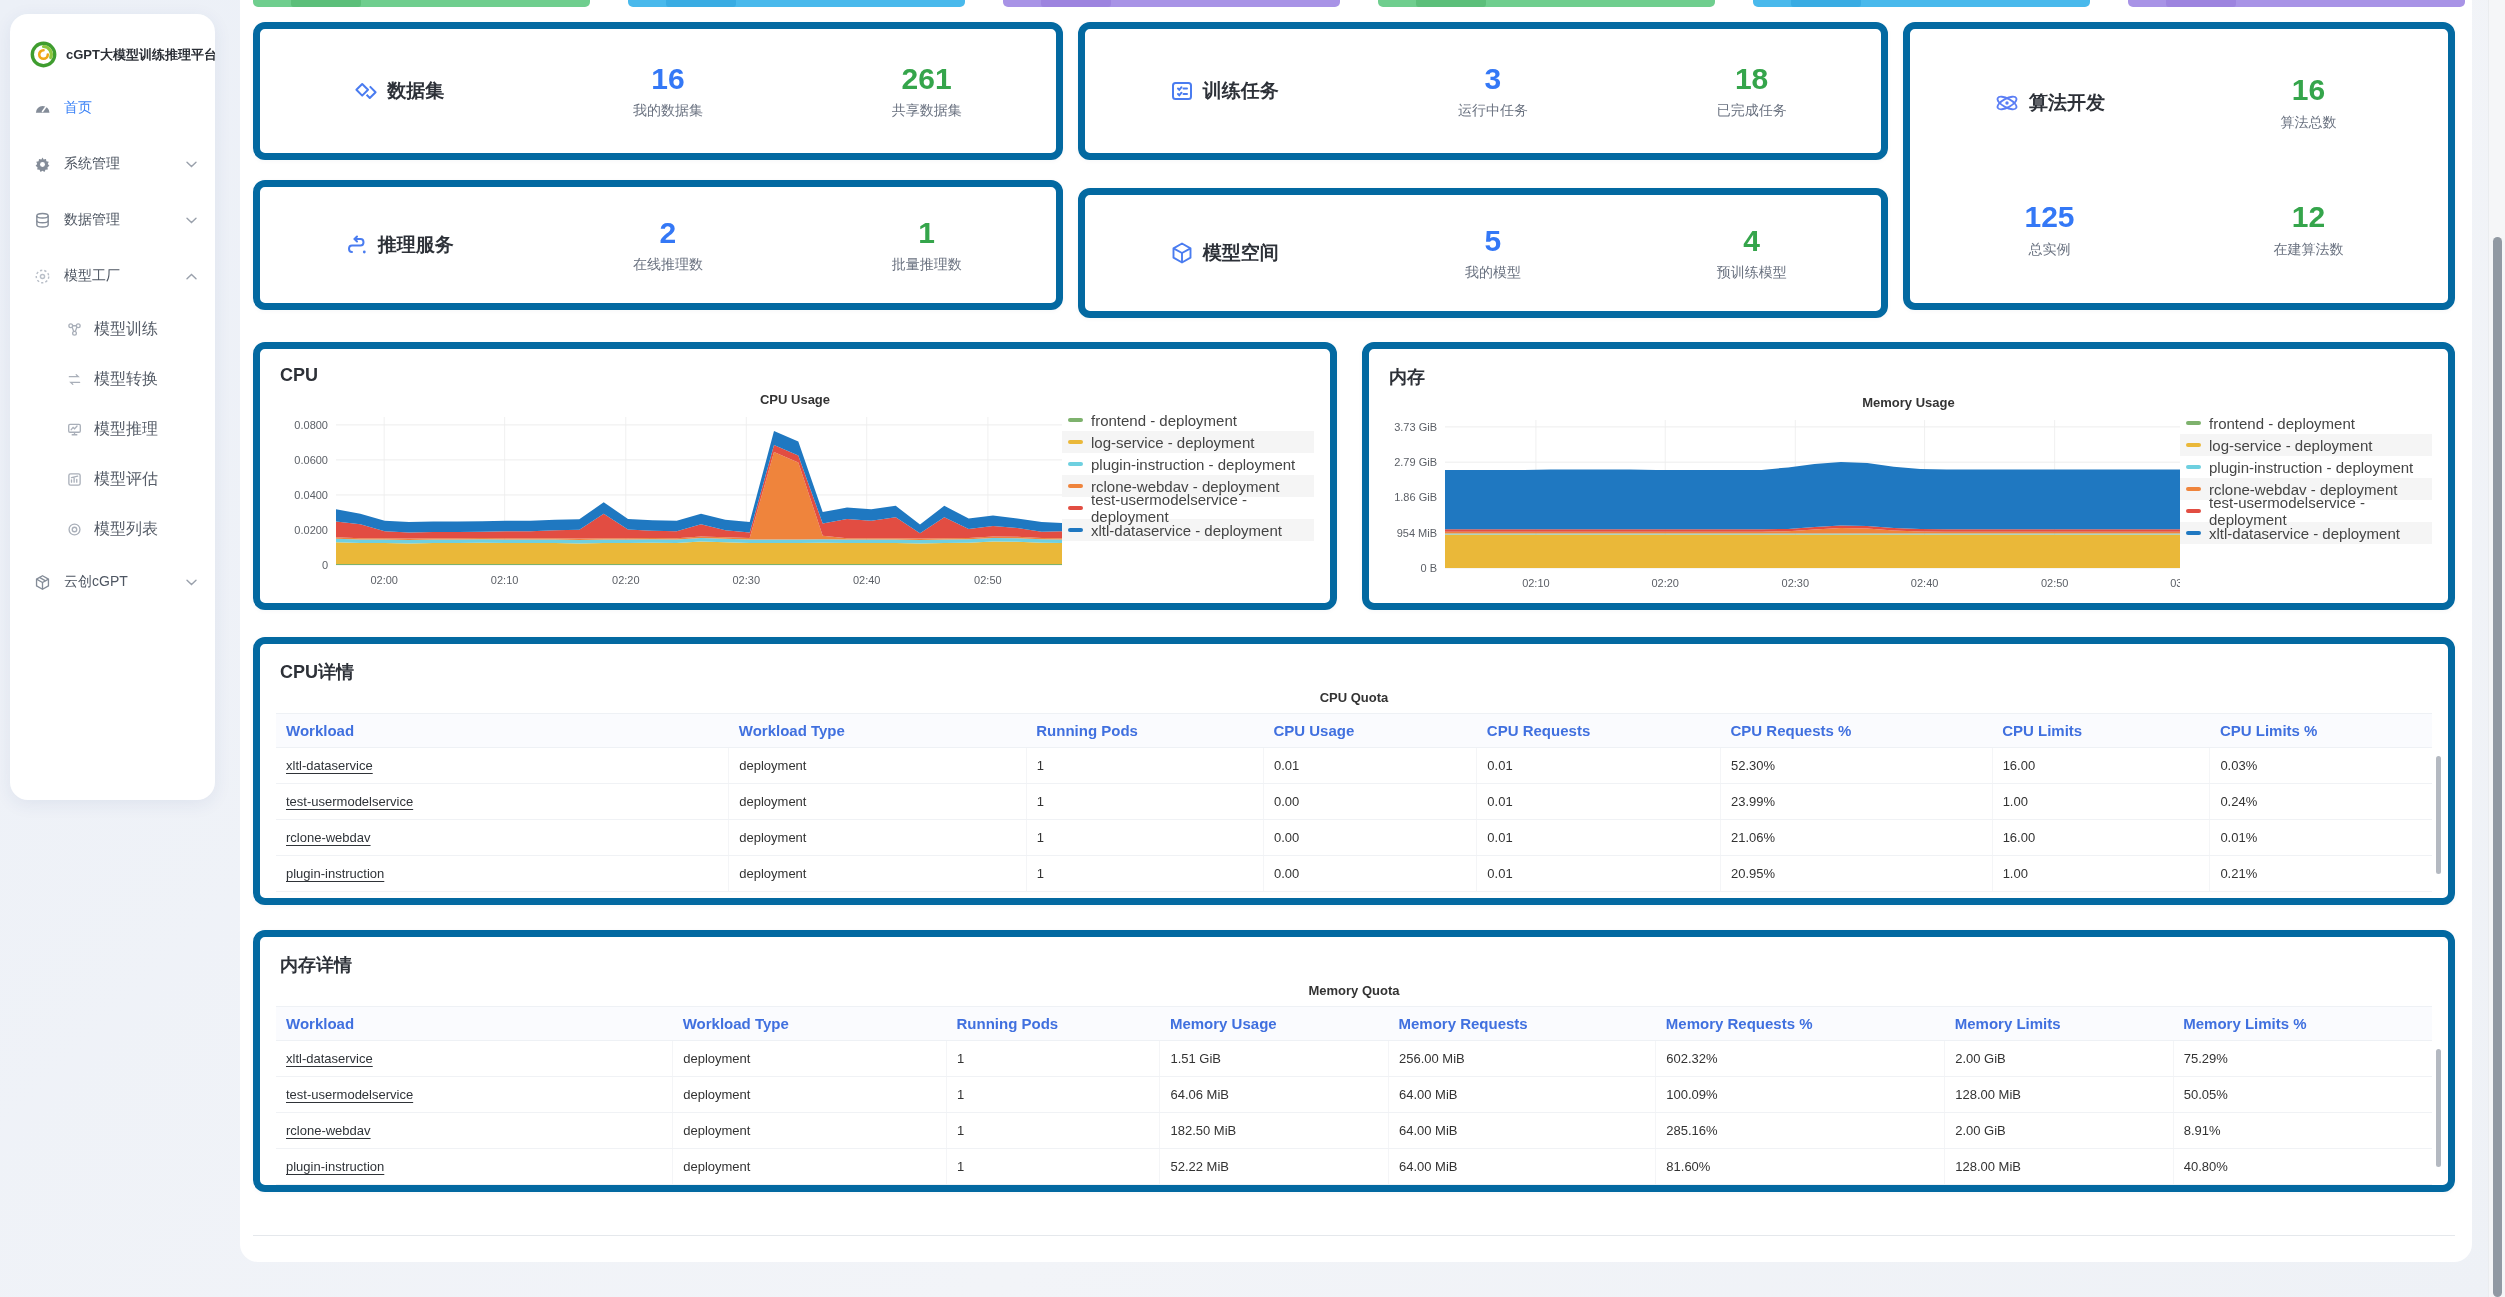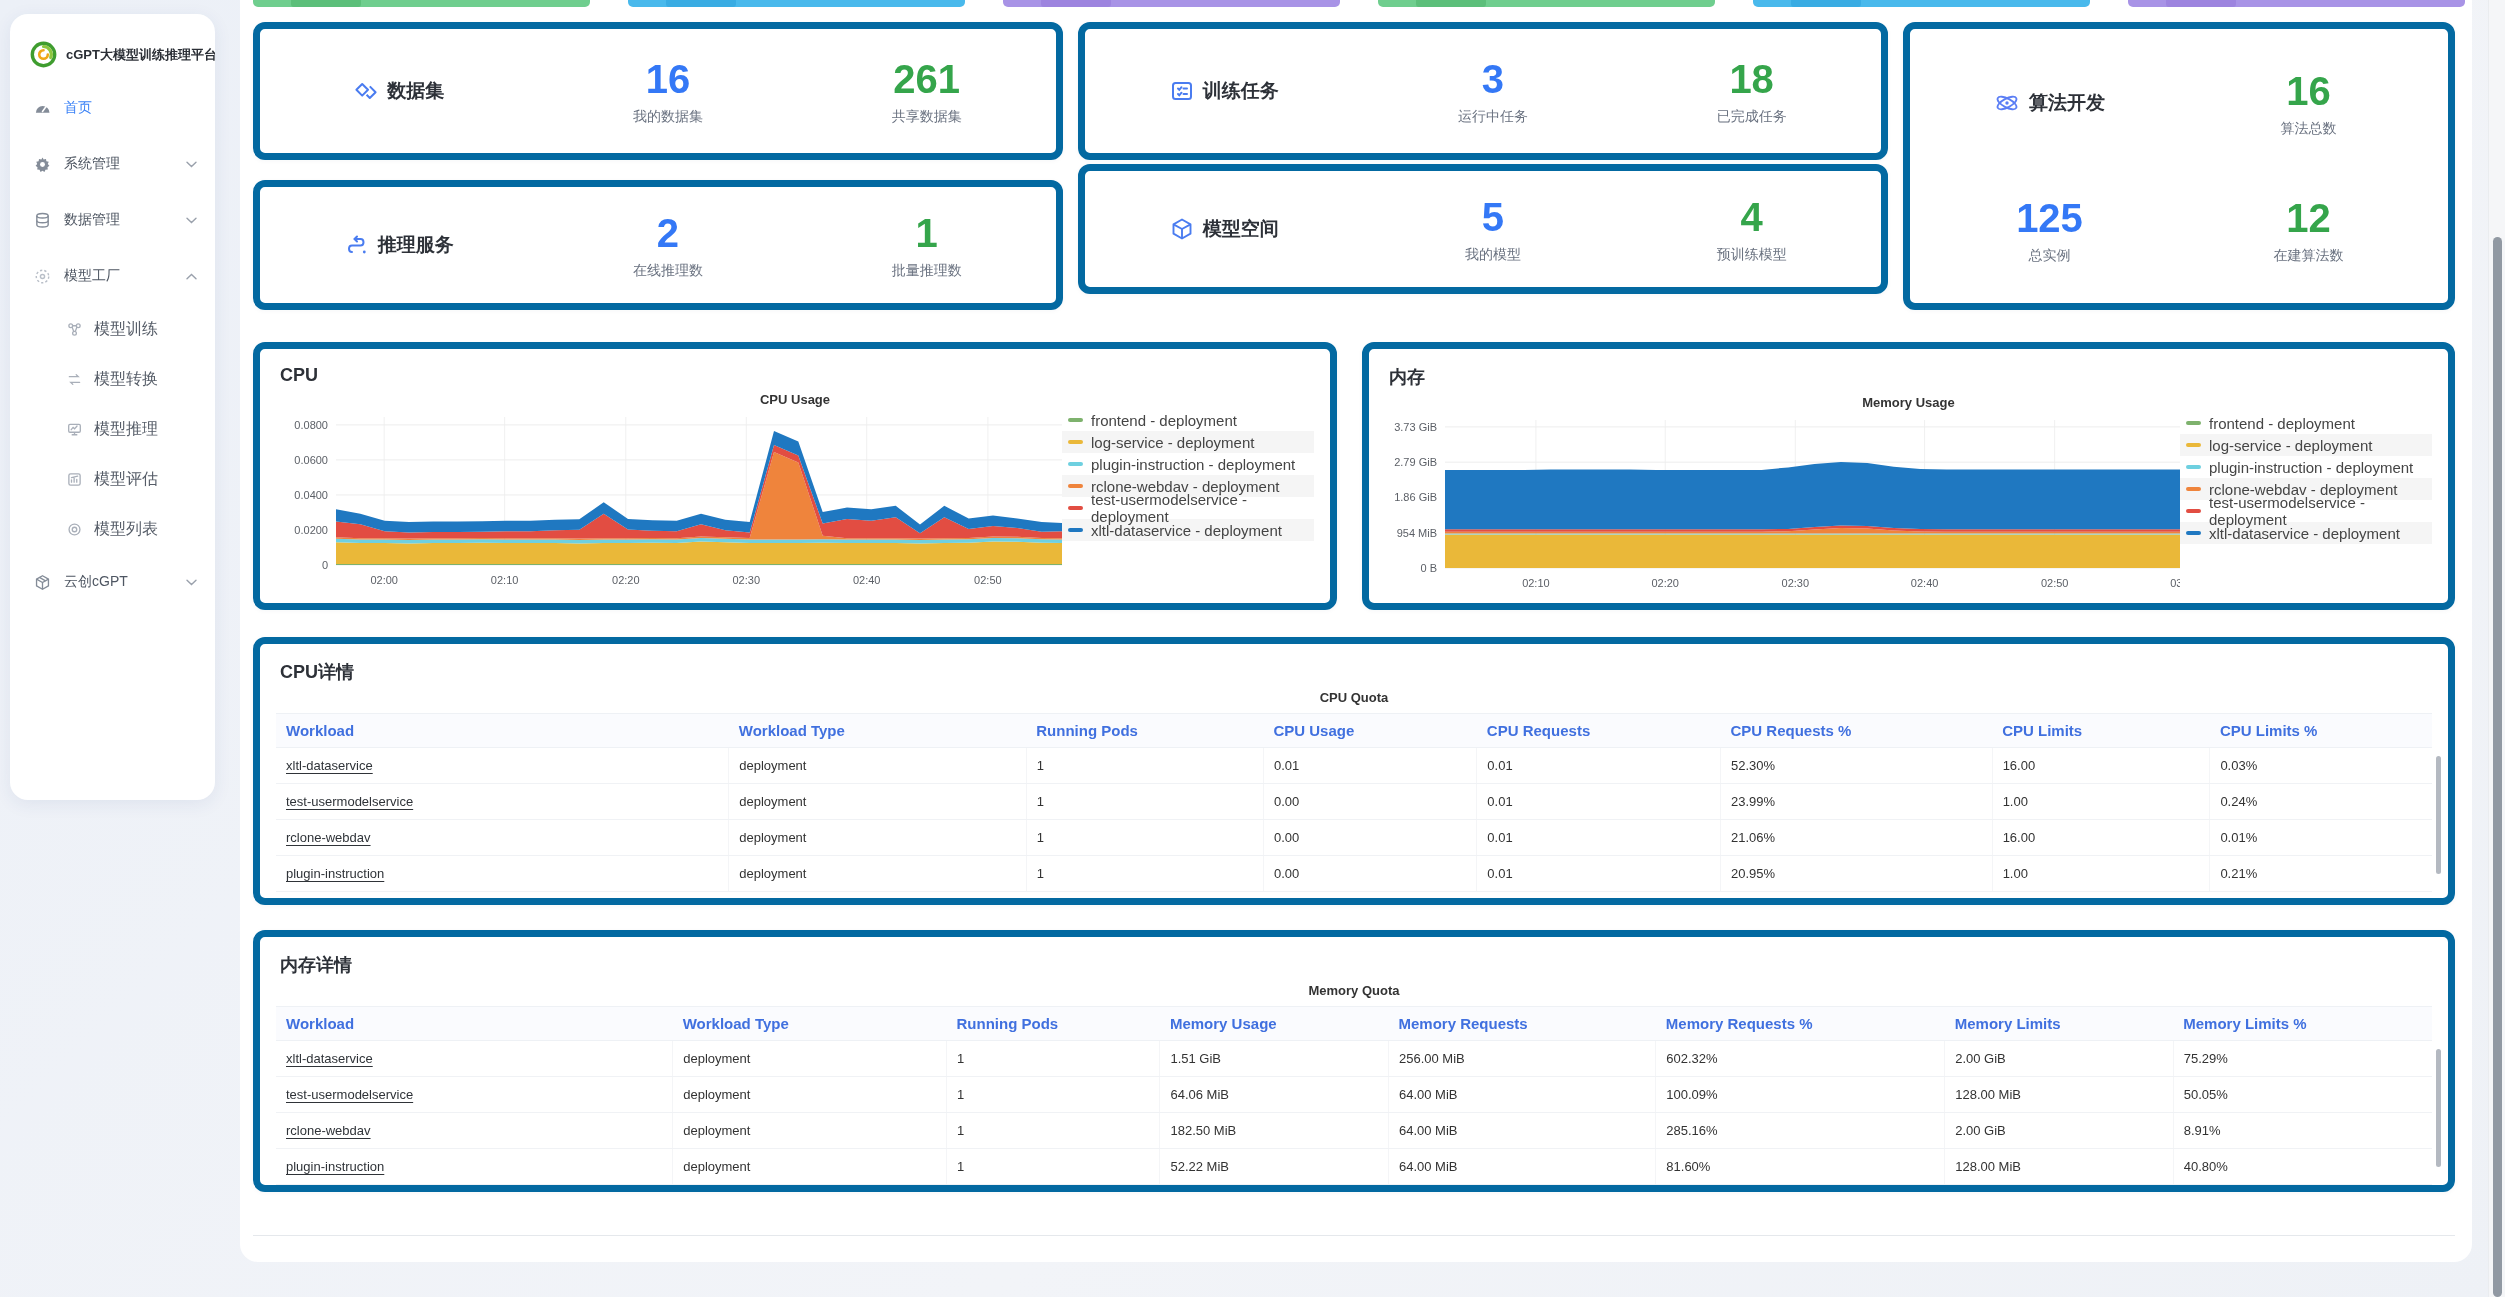--- a/index.html
+++ b/index.html
@@ -23,27 +23,27 @@
         border-radius:0 0 18px 18px;overflow:hidden;}
   .card{position:absolute;background:#fff;border:7px solid #0369a1;border-radius:12px;
         box-shadow:0 1px 5px rgba(30,40,70,.04);box-sizing:border-box;}
   .topbar{position:absolute;top:-4px;height:11px;width:337px;border-radius:5px;}
   .topbar .inner{position:absolute;left:38px;top:2px;width:70px;height:9px;border-radius:3px;opacity:.55;}
   
   .pos-c1{left:13px;top:22px;width:810px;height:138px;}
   .pos-c2{left:838px;top:22px;width:810px;height:138px;}
   .pos-c3{left:1663px;top:22px;width:552px;height:288px;}
   .pos-c4{left:13px;top:180px;width:810px;height:130px;}
-  .pos-c5{left:838px;top:164px;width:810px;height:130px;}
+  .pos-c5{left:838px;top:188px;width:810px;height:130px;}
   .stat-card{display:flex;align-items:center;}
   .stat-head{flex-basis:35%;display:flex;align-items:center;justify-content:center;gap:9px;}
   .stitle{font-size:19px;font-weight:700;color:#2d3138;}
   .sicon{display:flex;color:#4a7cf0;}
   .stat-col{flex-basis:32.5%;text-align:center;}
-  .sval{font-size:40px;font-weight:700;line-height:1.15;}
+  .sval{font-size:30px;font-weight:700;line-height:1.15;}
   .sval.blue{color:#3478f6;} .sval.green{color:#35a54b;}
   .slabel{font-size:14px;color:#6a7280;margin-top:6px;}
   .tall-card{display:grid;grid-template-columns:1fr 1fr;grid-template-rows:1fr 1fr;align-items:center;justify-items:center;padding:10px 10px;}
   
   .pos-cpu{left:13px;top:342px;width:1084px;height:268px;}
   .pos-mem{left:1122px;top:342px;width:1093px;height:268px;}
   .chart-card{padding:14px 16px;}
   .sec-title{font-size:18px;font-weight:700;color:#2d3138;margin:2px 0 6px 4px;}
   .panel-title{text-align:center;font-size:13px;font-weight:700;color:#333;margin:0 0 2px 0;}
   .chart-row{display:flex;align-items:flex-start;}

